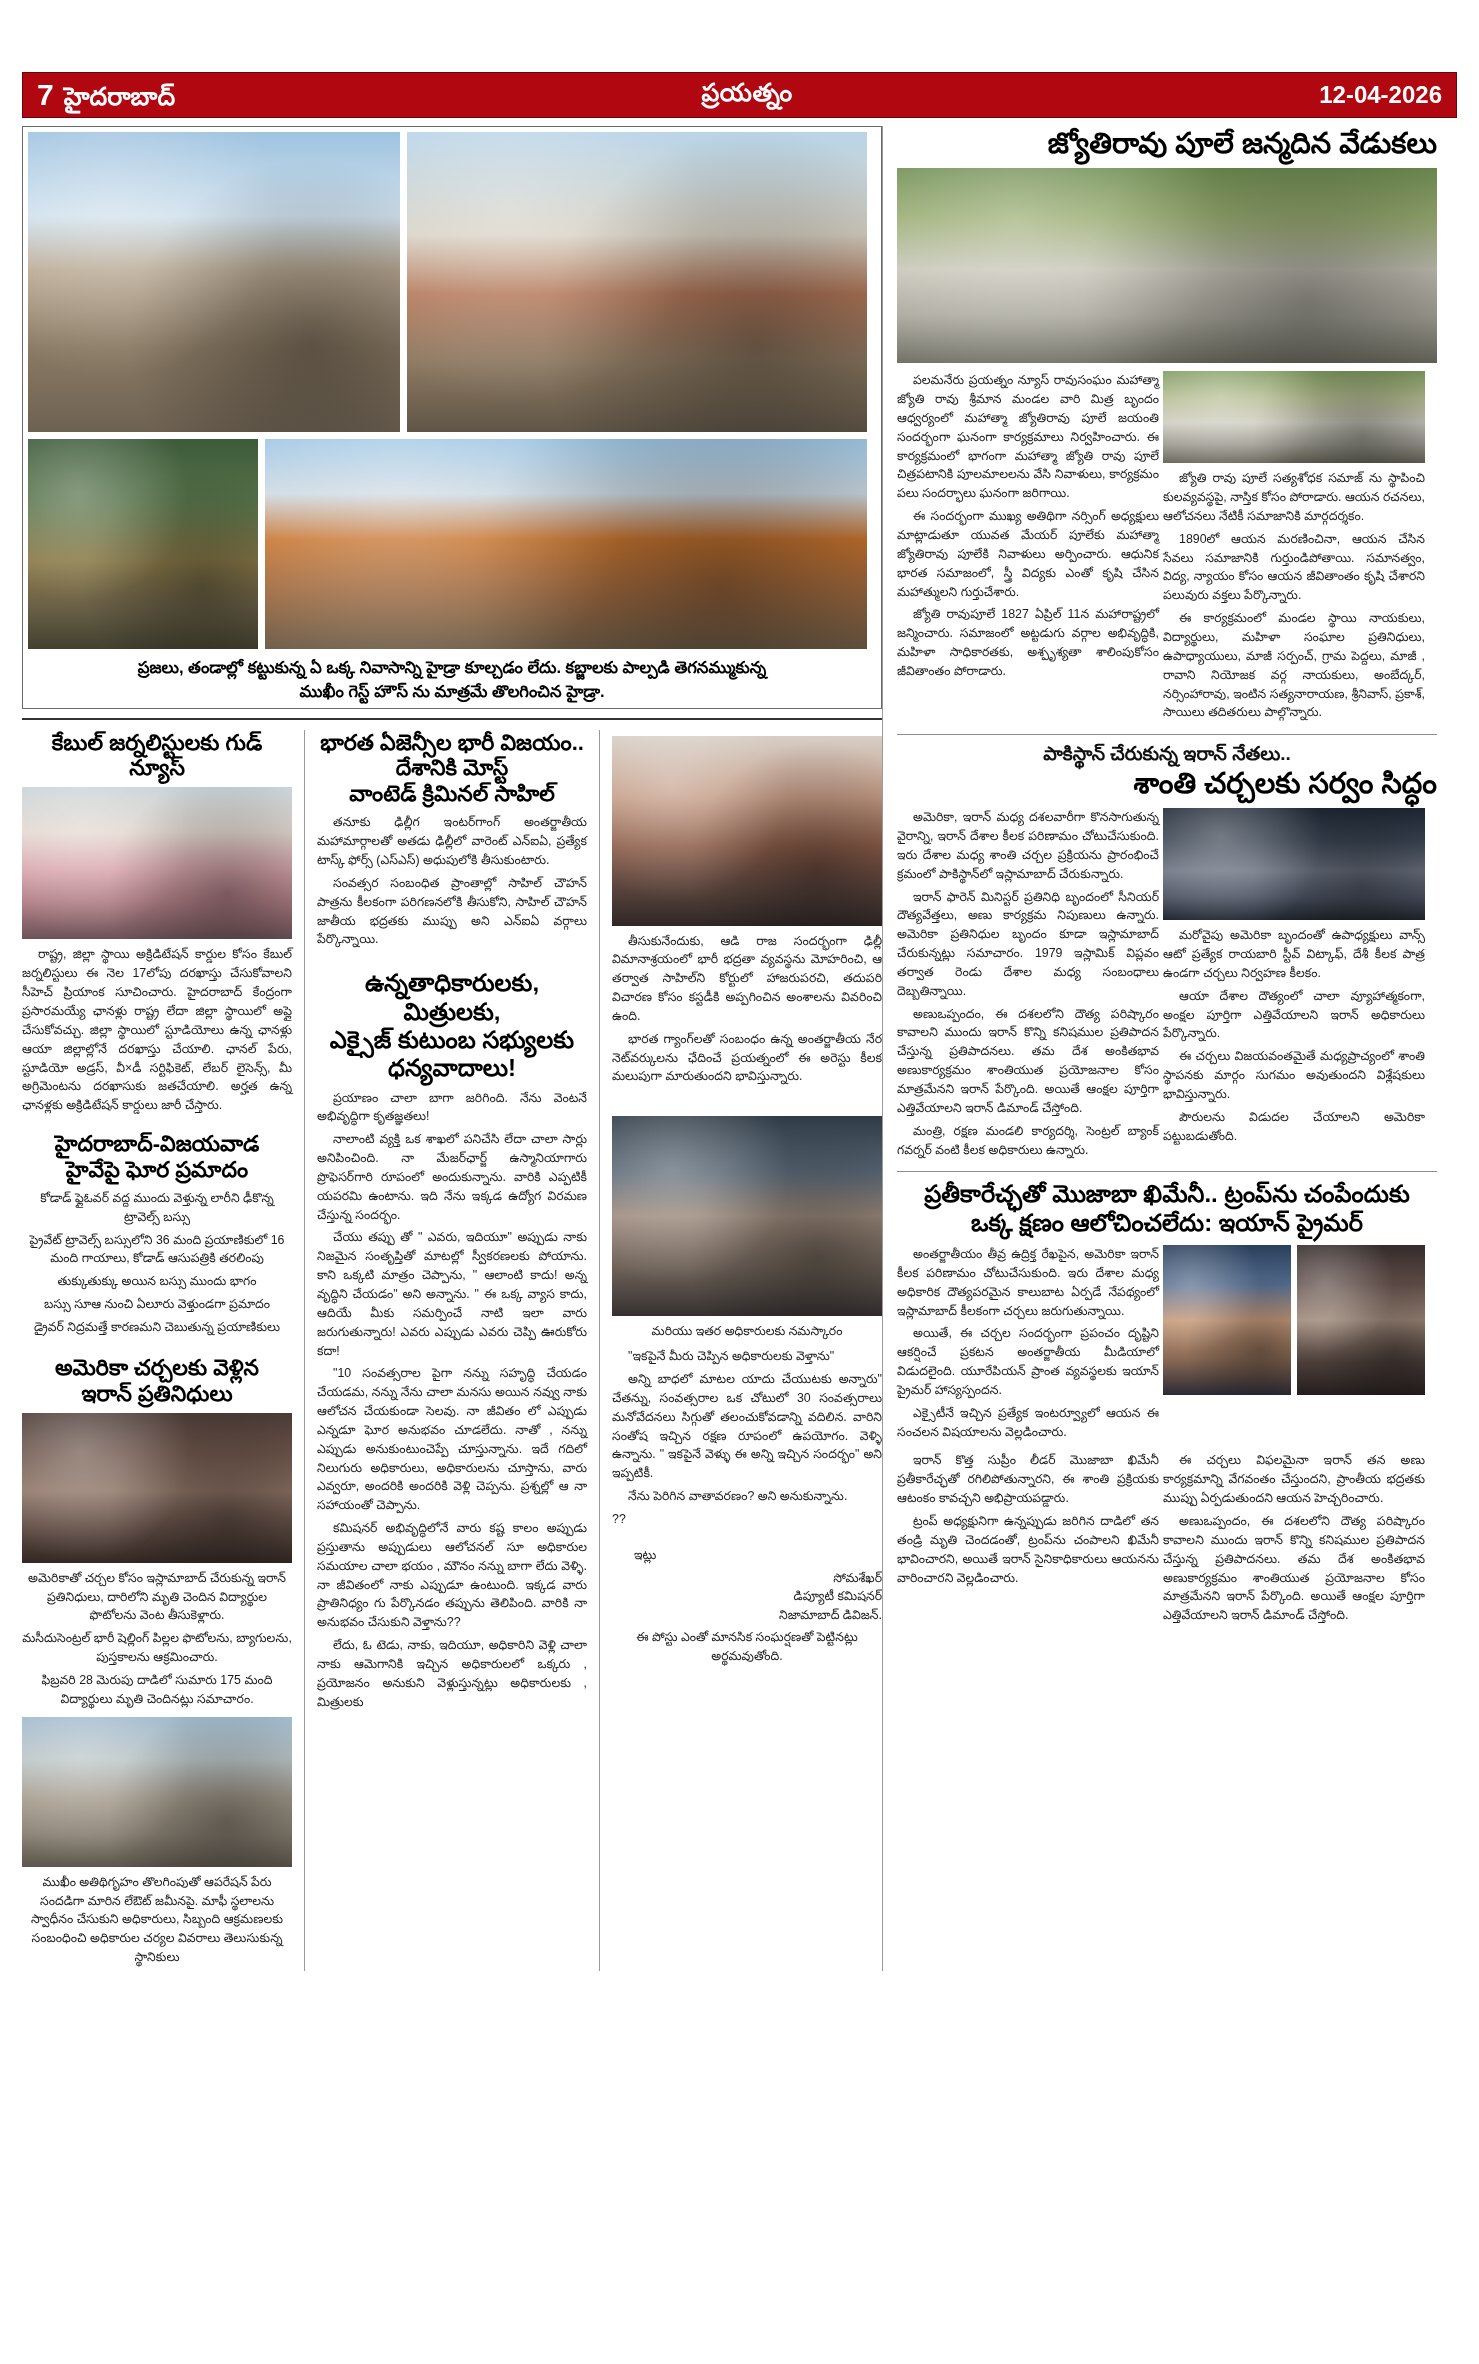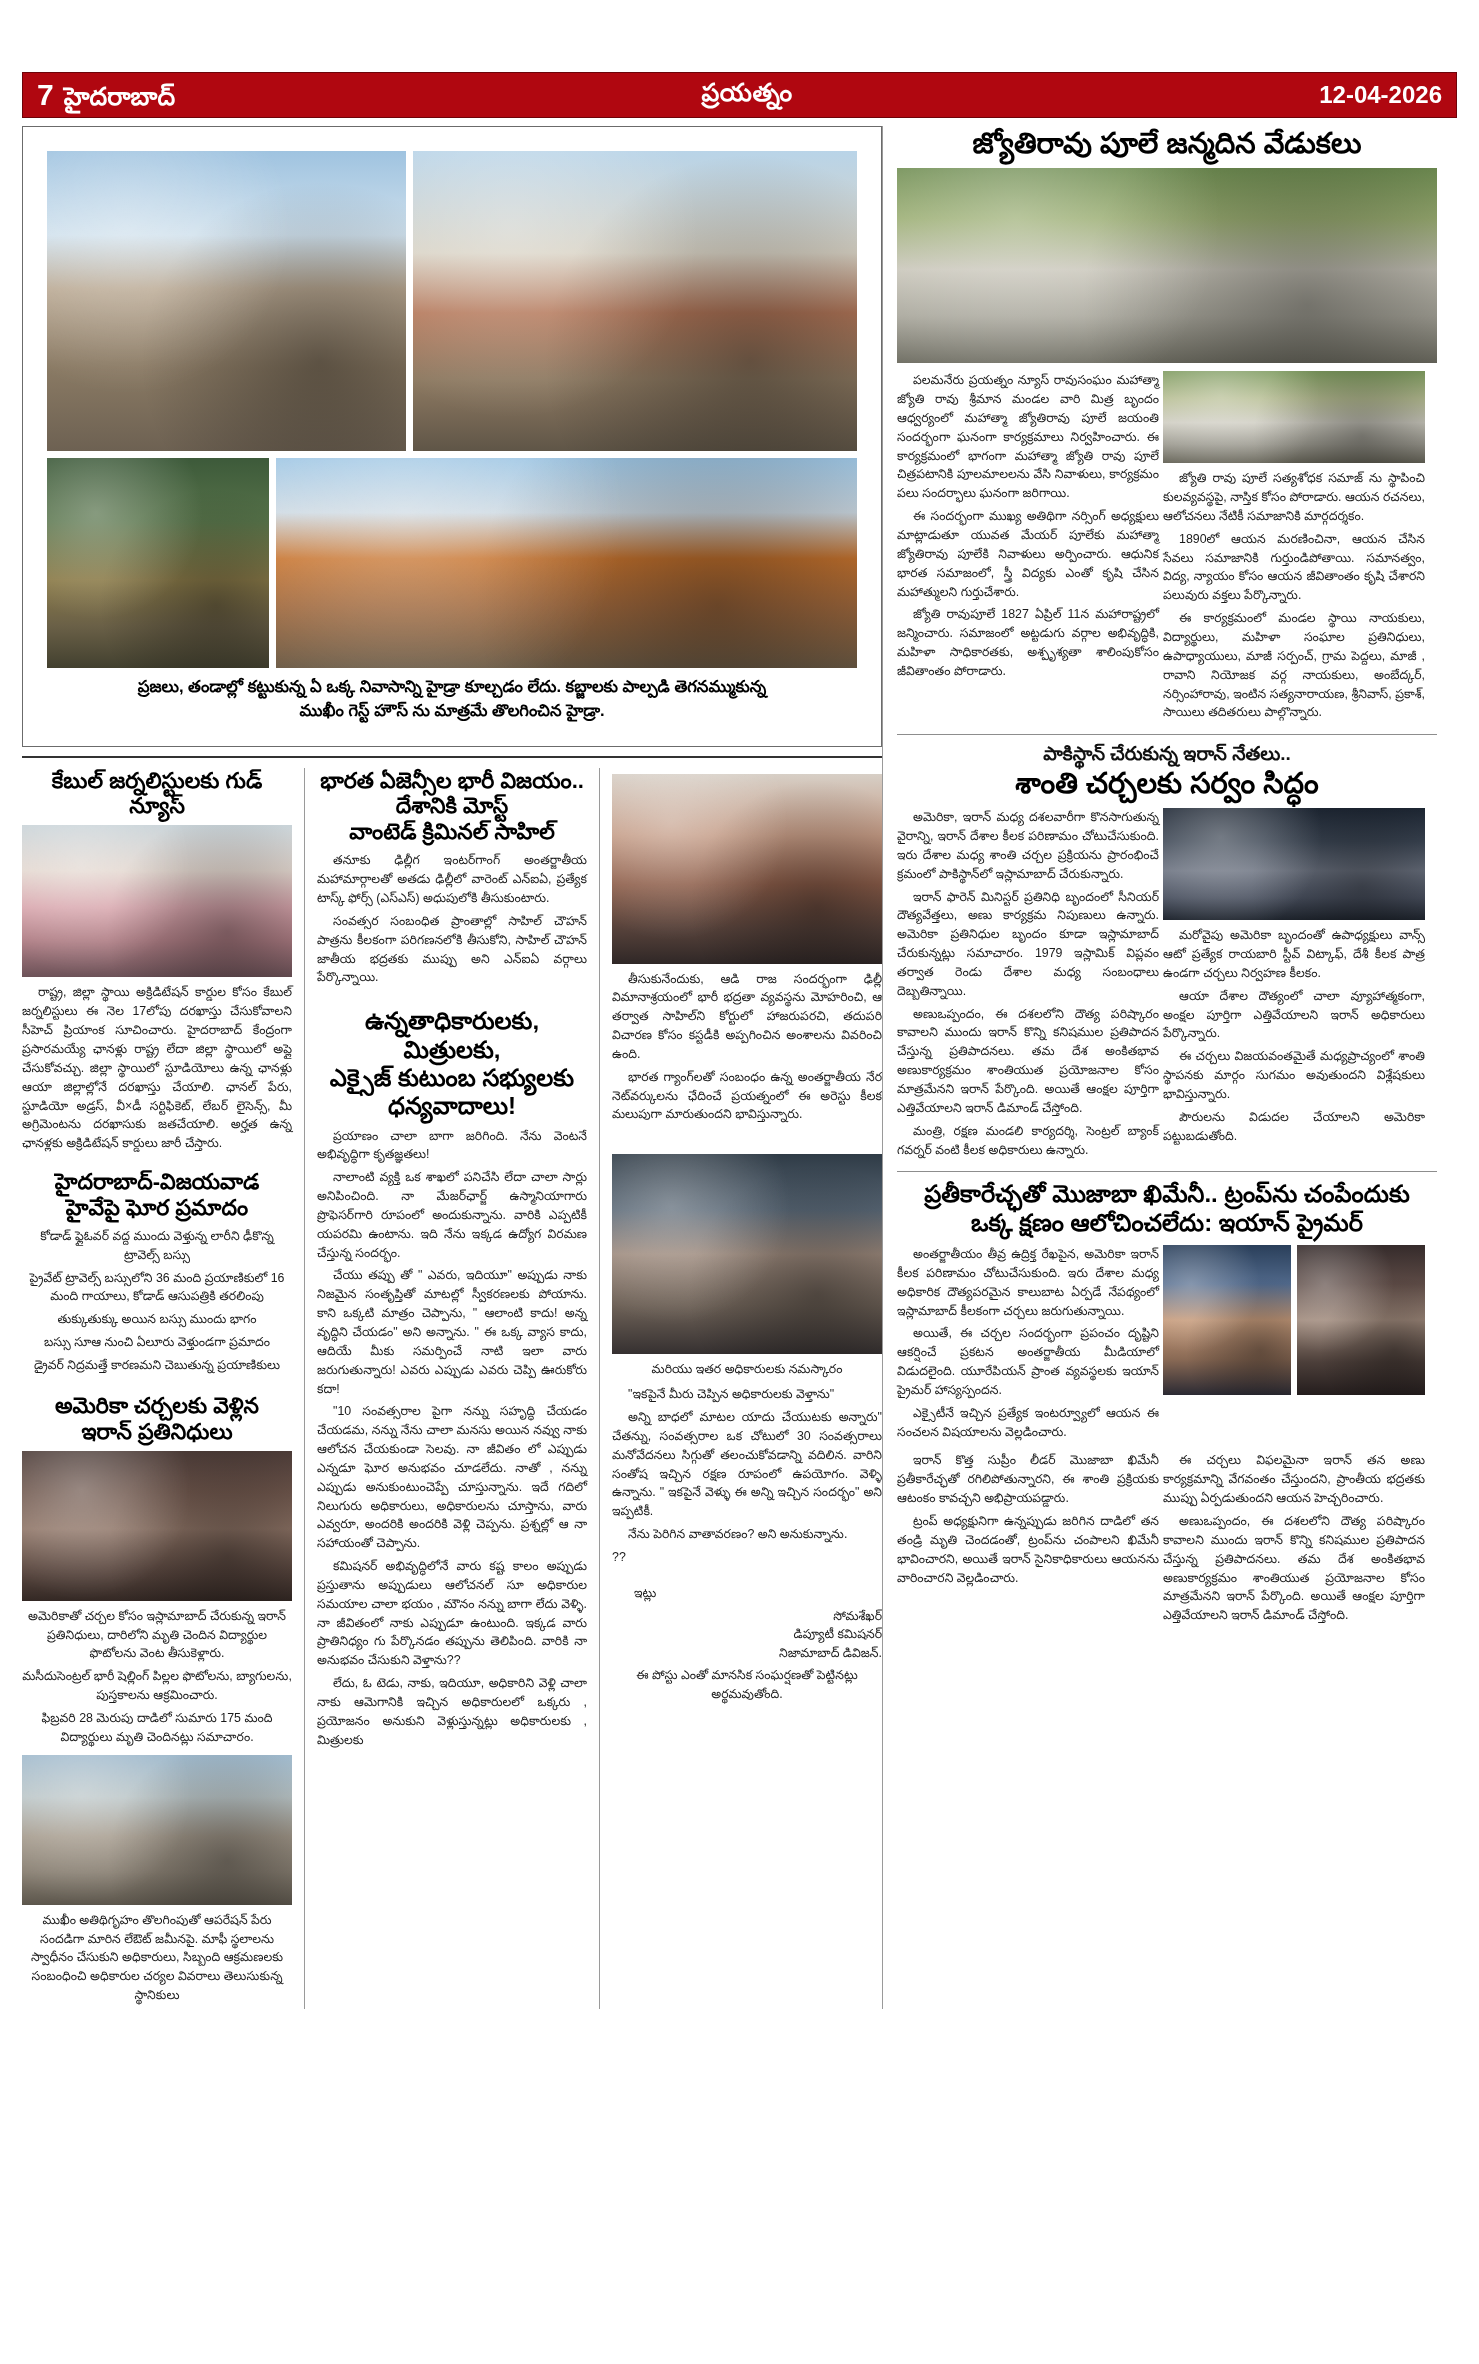--- a/index.html
+++ b/index.html
@@ -33,21 +33,21 @@
   
   .body-grid { display:flex; margin-top:8px; }
   .col-left  { width:860px; }
   .col-right { width:555px; padding-left:14px; border-left:1px solid #9a9a9a; }
 
   
   .hl {
     text-align:center; font-weight:bold; line-height:1.18;
     color:#000;
   }
-  .hl-xl { font-size:29px; }
+  .hl-xl { font-size:29px;text-align:right; }
   .hl-lg { font-size:24px; }
   .hl-md { font-size:22px; }
   .kicker { text-align:center; font-size:19px; font-weight:bold; line-height:1.2; }
 
   .body-text {
     font-size:12.4px; line-height:1.52; text-align:justify;
     text-justify:inter-word; color:#1a1a1a; hyphens:auto;
   }
   .body-text p { margin:0 0 4px 0; text-indent:16px; }
   .center-text { text-align:center; }
@@ -120,21 +120,21 @@
     background:
       linear-gradient(180deg,#352b2b 0%,#5c4a45 26%,#a08a7c 50%,#4c3f3a 78%,#241d1d 100%);
   }
 
   .cap {
     text-align:center; font-size:16.5px; font-weight:bold;
     line-height:1.35; margin-top:7px; color:#000;
   }
 
   
-  .topblock { border:1px solid #6b6b6b; padding:24px; }
+  .topblock { border:1px solid #6b6b6b; padding:5px; }
   .topgrid { display:flex; gap:7px; }
   .topgrid .cellA { width:372px; height:300px; }
   .topgrid .cellB { width:460px; height:300px; }
   .topgrid2 { display:flex; gap:7px; margin-top:7px; }
   .topgrid2 .cellC { width:230px; height:210px; }
   .topgrid2 .cellD { width:602px; height:210px; }
 
   
   .three { display:flex; gap:12px; margin-top:10px; }
   .c1 { width:276px; } .c2 { width:276px; } .c3 { width:276px; }

